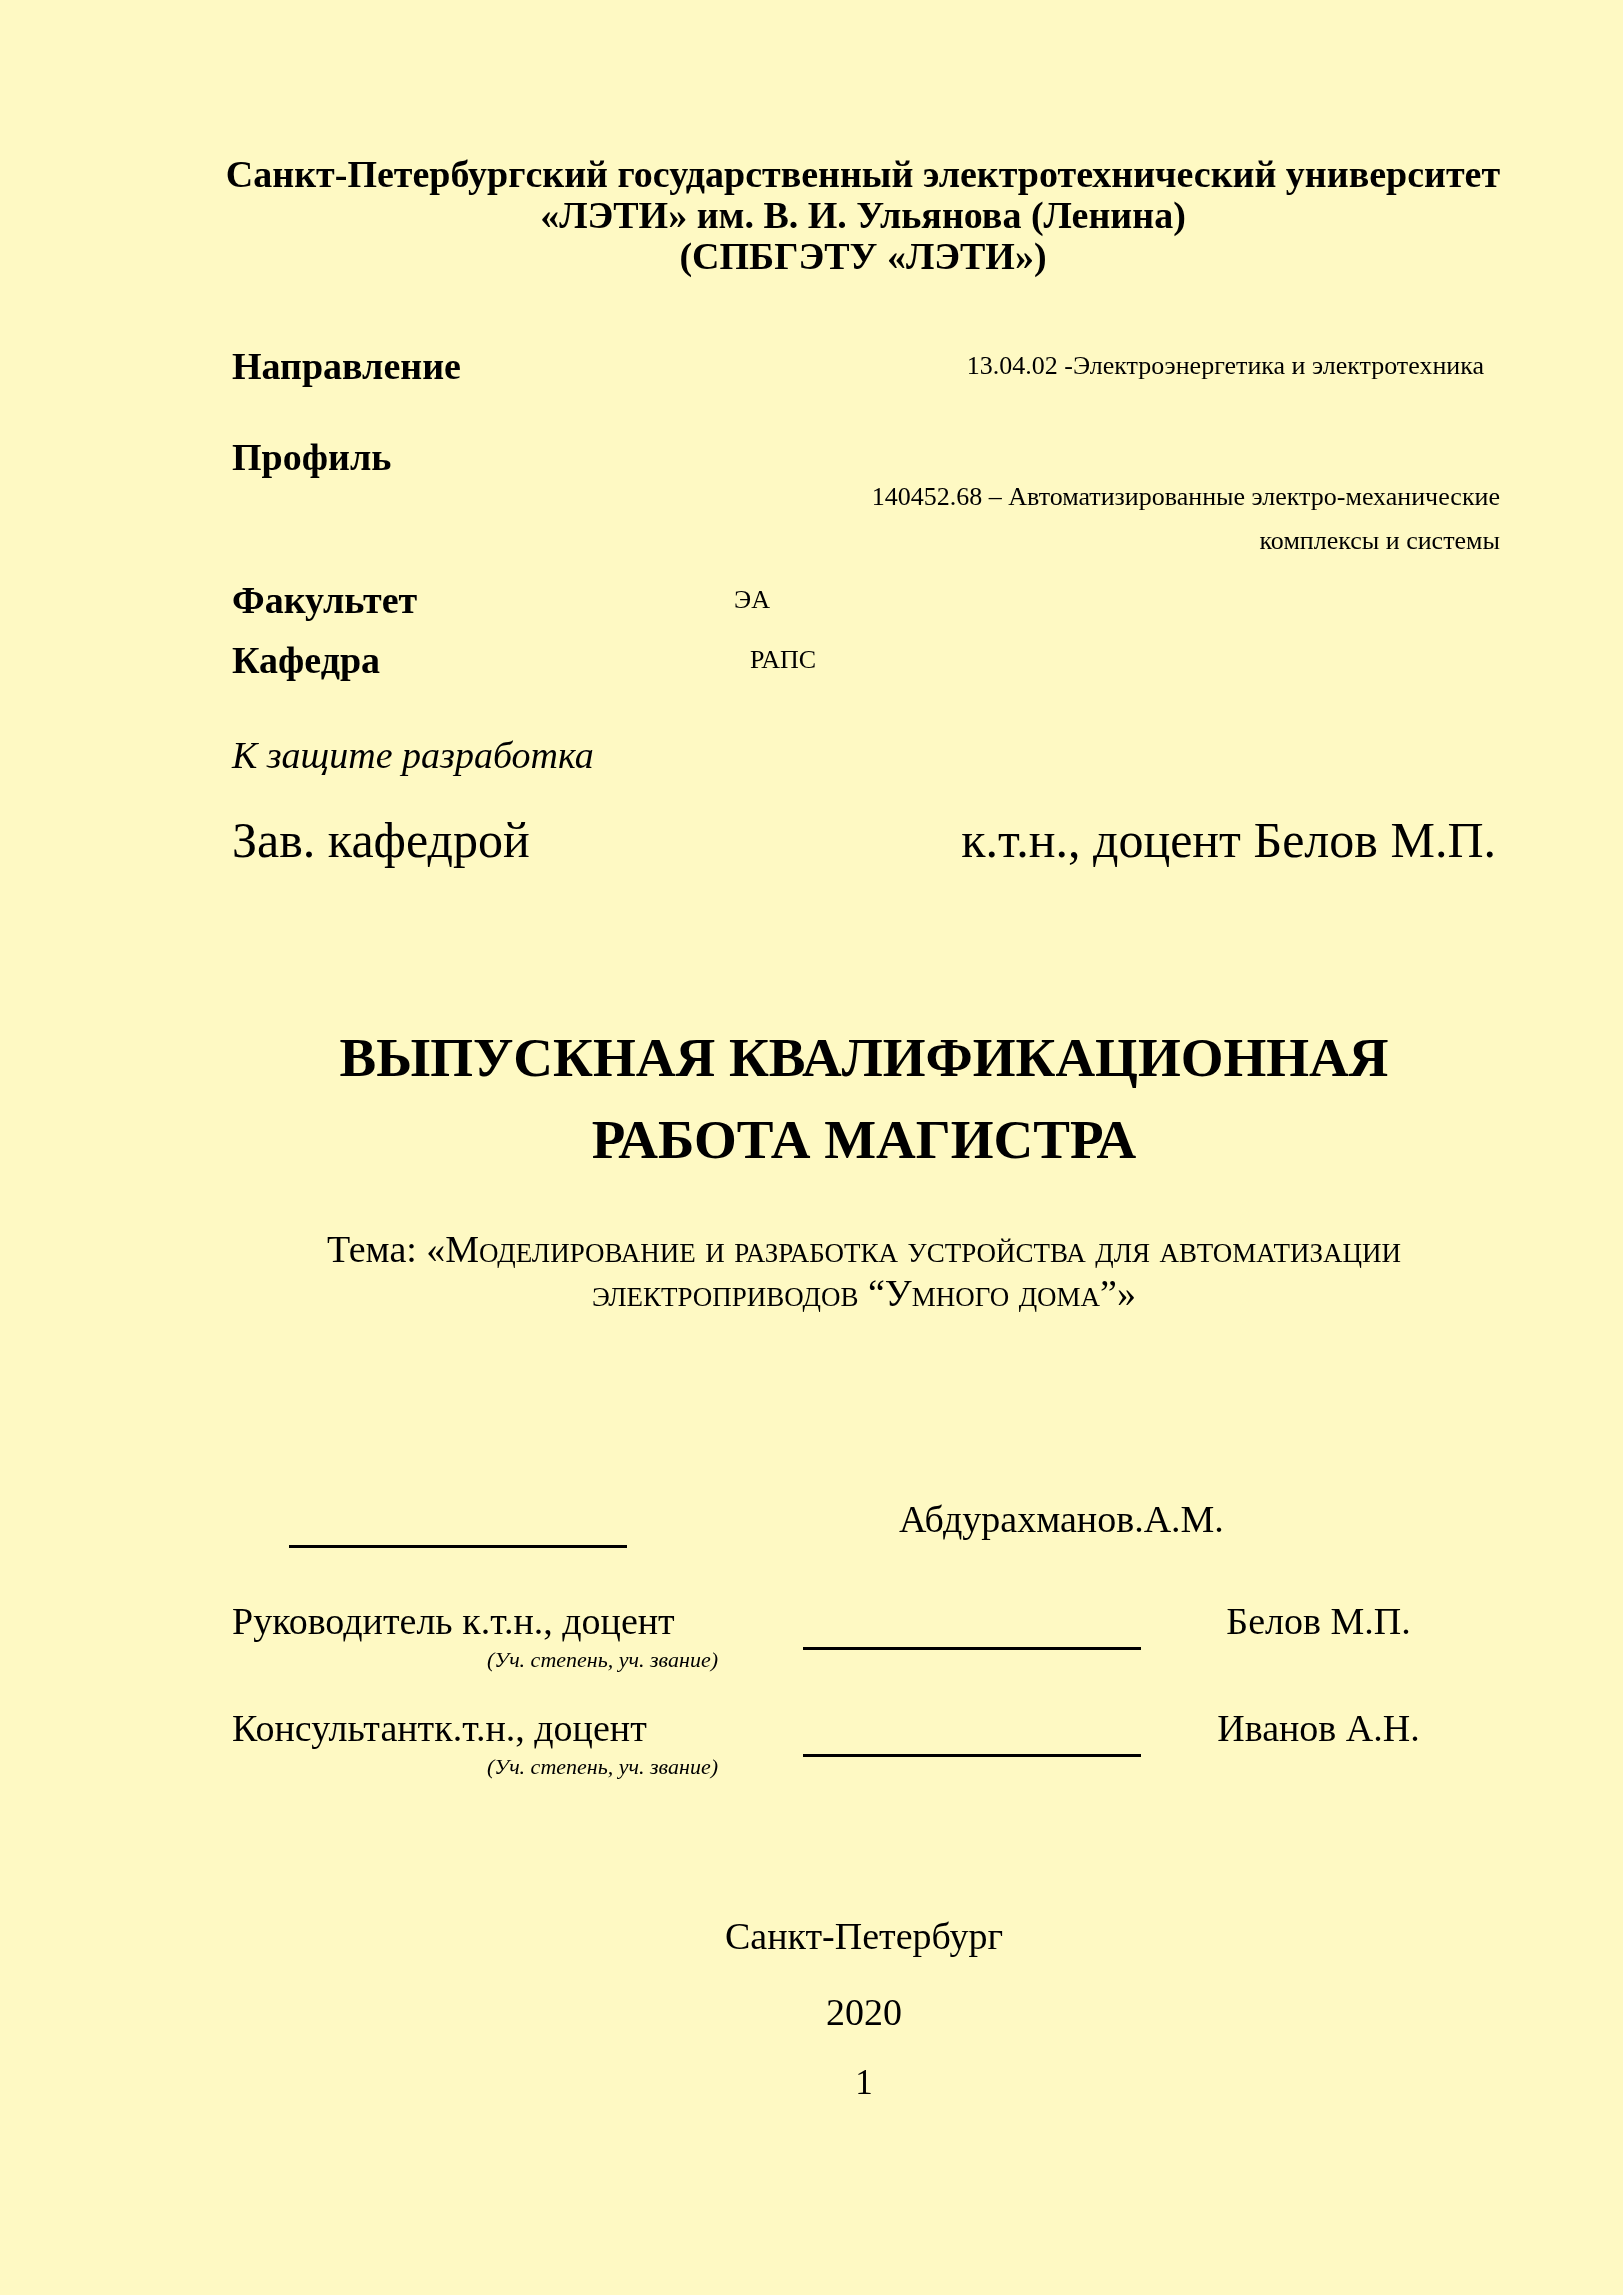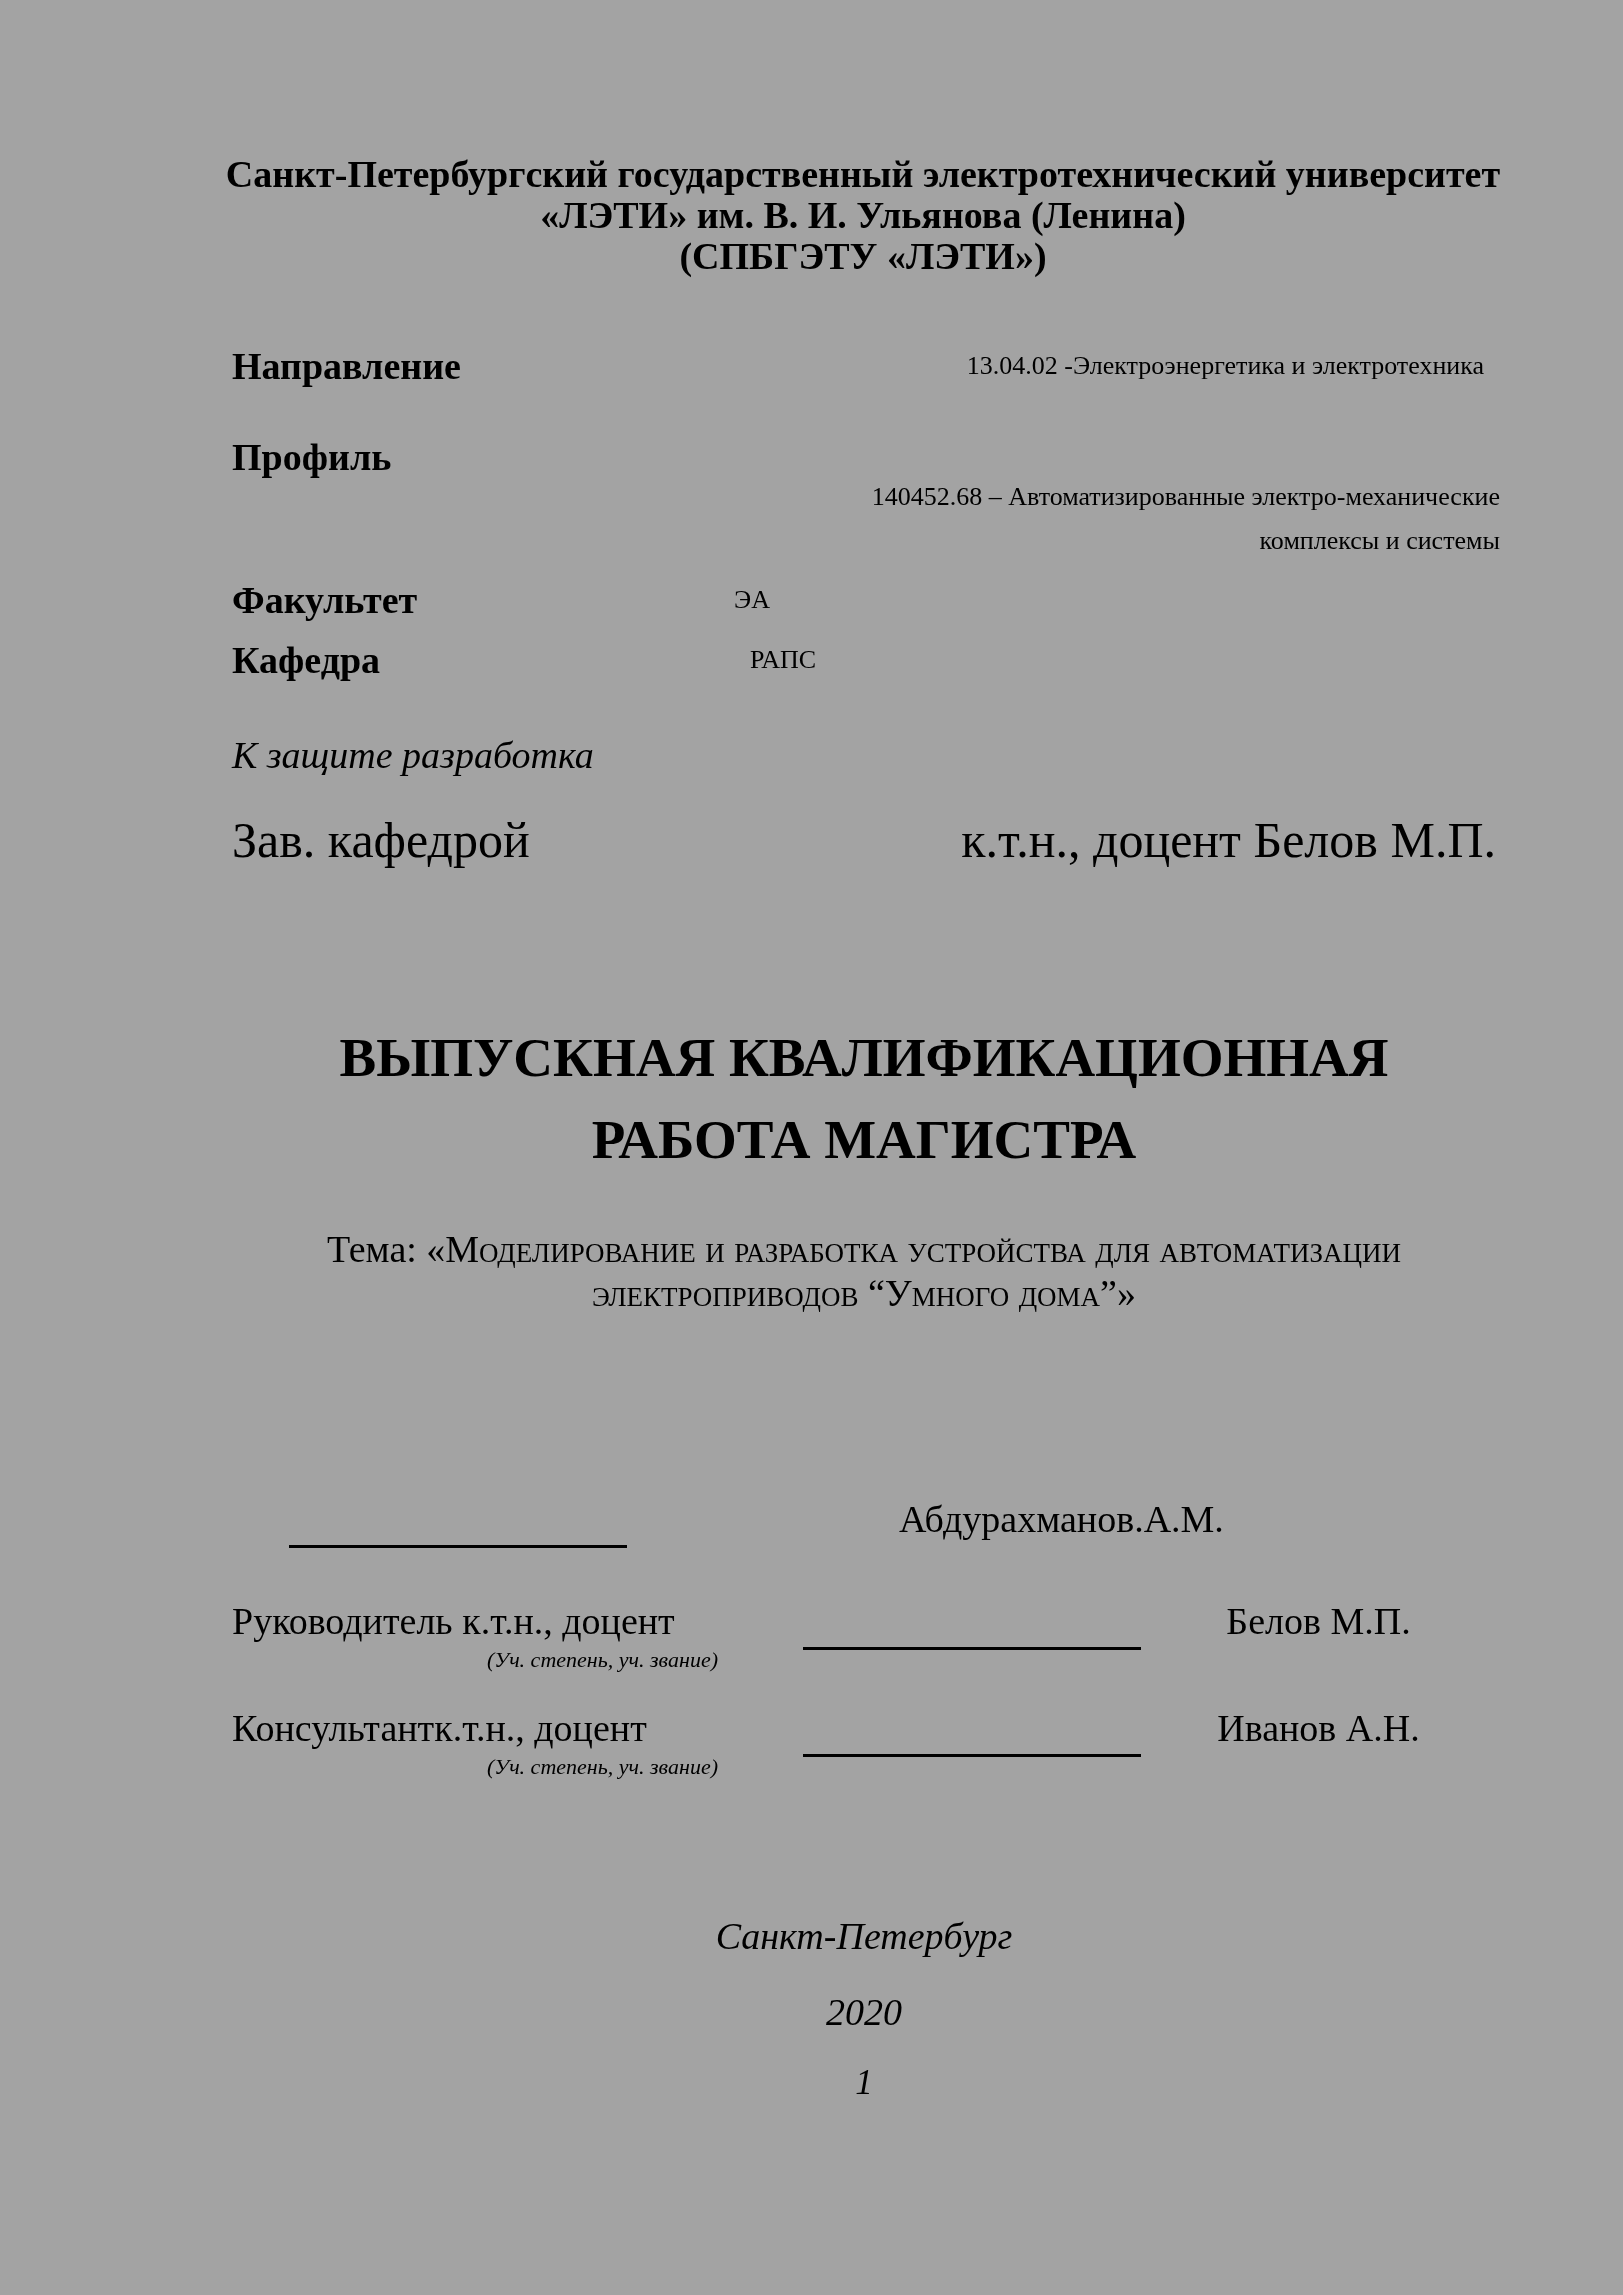--- a/index.html
+++ b/index.html
@@ -1,19 +1,19 @@
 <!DOCTYPE html>
 <html style="font-size:12.6px"><head>
 <meta charset="utf-8">
 <style>
   html,body { margin:0; padding:0; background:#e8e8e8; }
   .page {
     position:relative;
     width:1623px; height:2295px;
-    background:#a3a3a3;
+    background:#fef9c3;
     color:#000;
     font-family:"Liberation Serif","DejaVu Serif",serif;
     overflow:hidden;
   }
   .abs { position:absolute; }
 
   
   .doc-header {
     left:192px; top:154px; width:1342px;
     text-align:center; font-weight:700;
@@ -64,21 +64,21 @@
   .sig-role { width:514px; position:relative; }
   .sig-gap  { width:57px; }
   .sig-line { width:338px; height:46px; border-bottom:3.1px solid #000; }
   .sig-name { flex:1; text-align:center; }
   .sig-note {
     position:absolute; left:255px; top:47px;
     font-size:22px; line-height:23.6px; font-style:italic; white-space:nowrap;
   }
 
   
-  .footer-line { left:232px; width:1264px; text-align:center; font-size:38px; line-height:41px;font-style:italic; }
+  .footer-line { left:232px; width:1264px; text-align:center; font-size:38px; line-height:41px; }
   #footer-city { top:1916px; }
   #footer-year { top:1992px; }
   #footer-page { top:2064px; font-size:35px; line-height:38px; }
 </style>
 </head>
 <body>
 
 <div class="page">
 
   <div class="abs doc-header">

